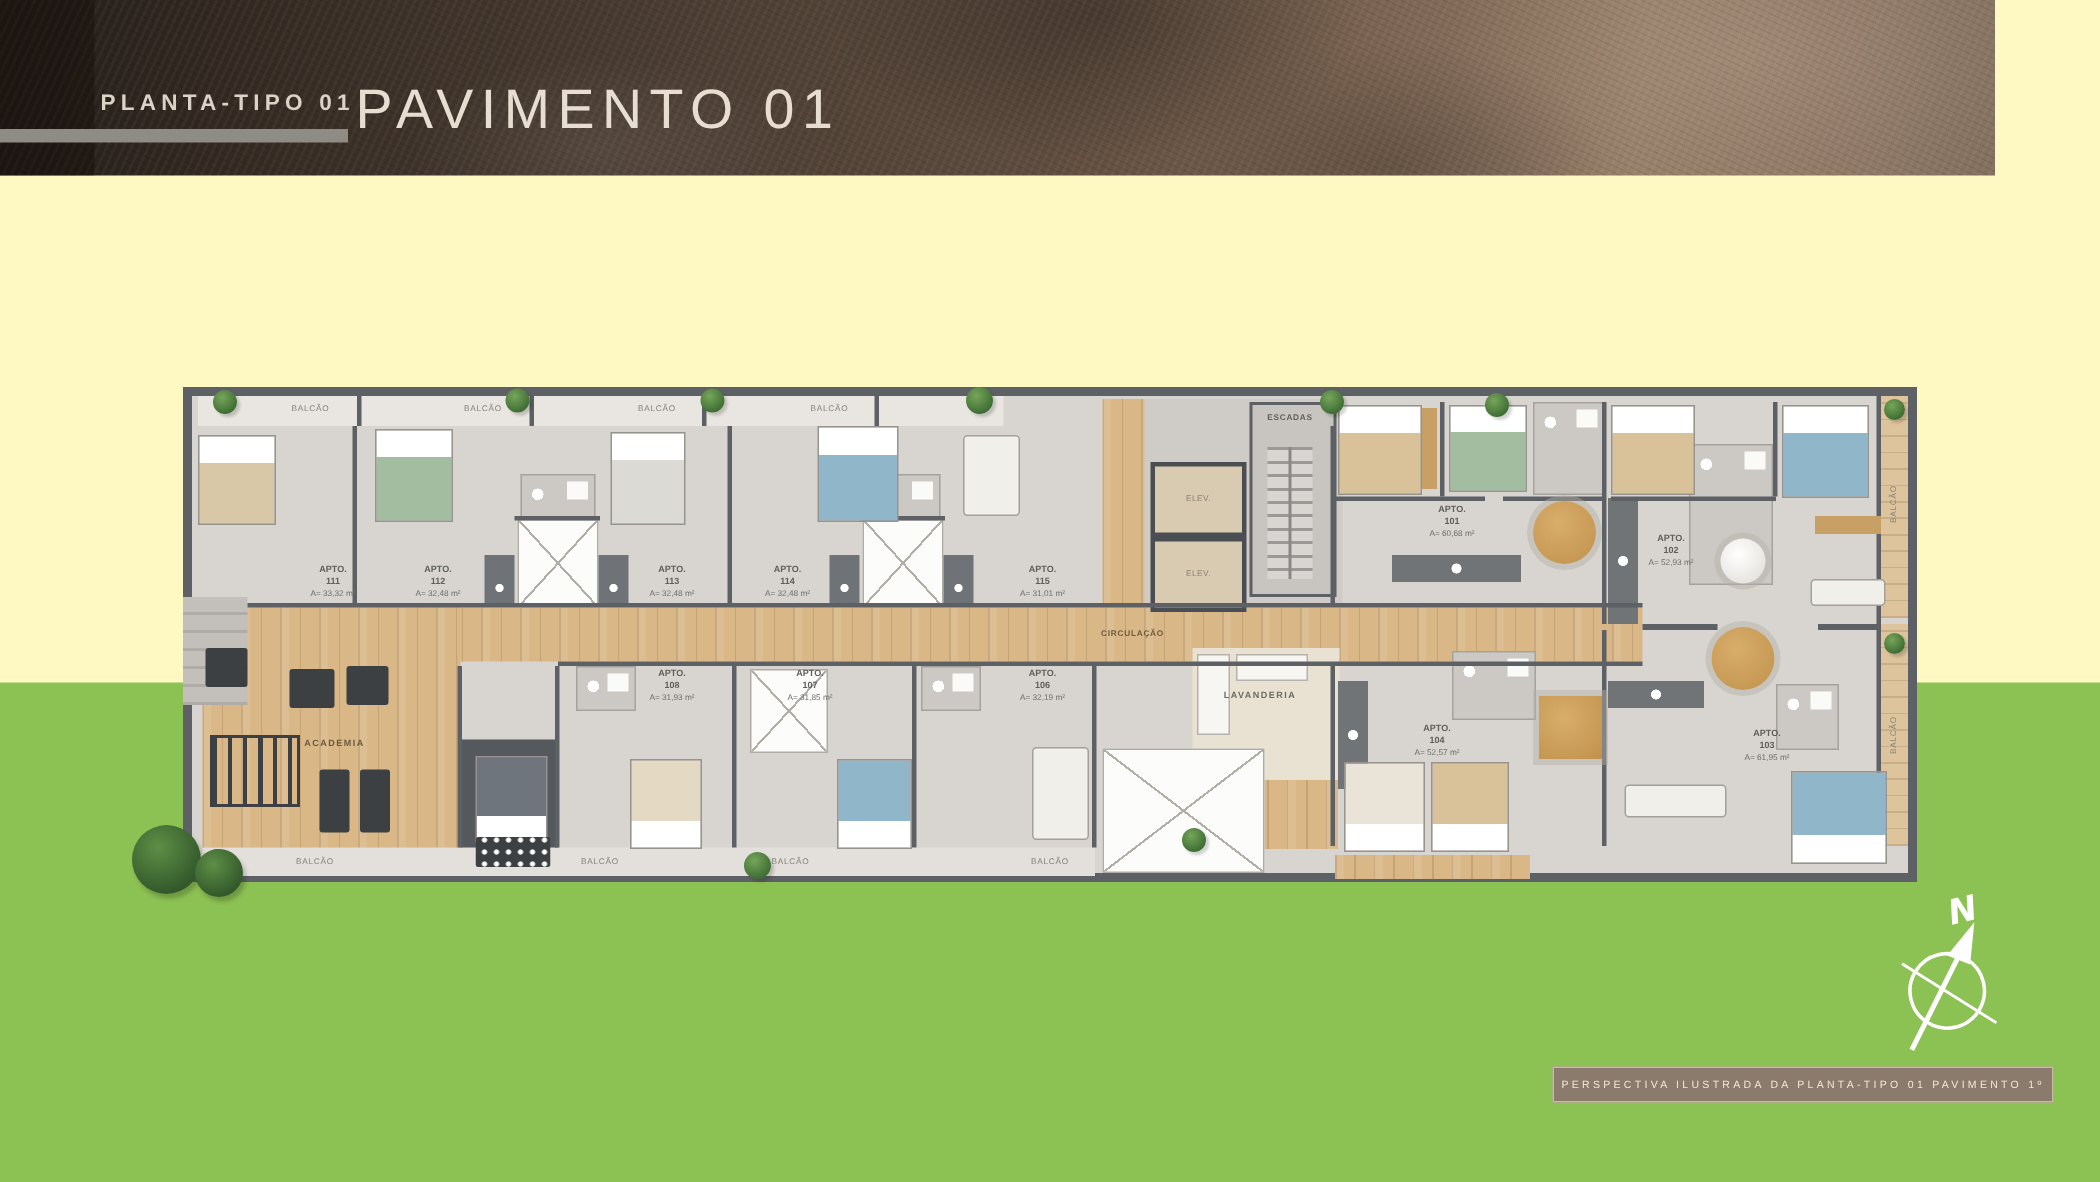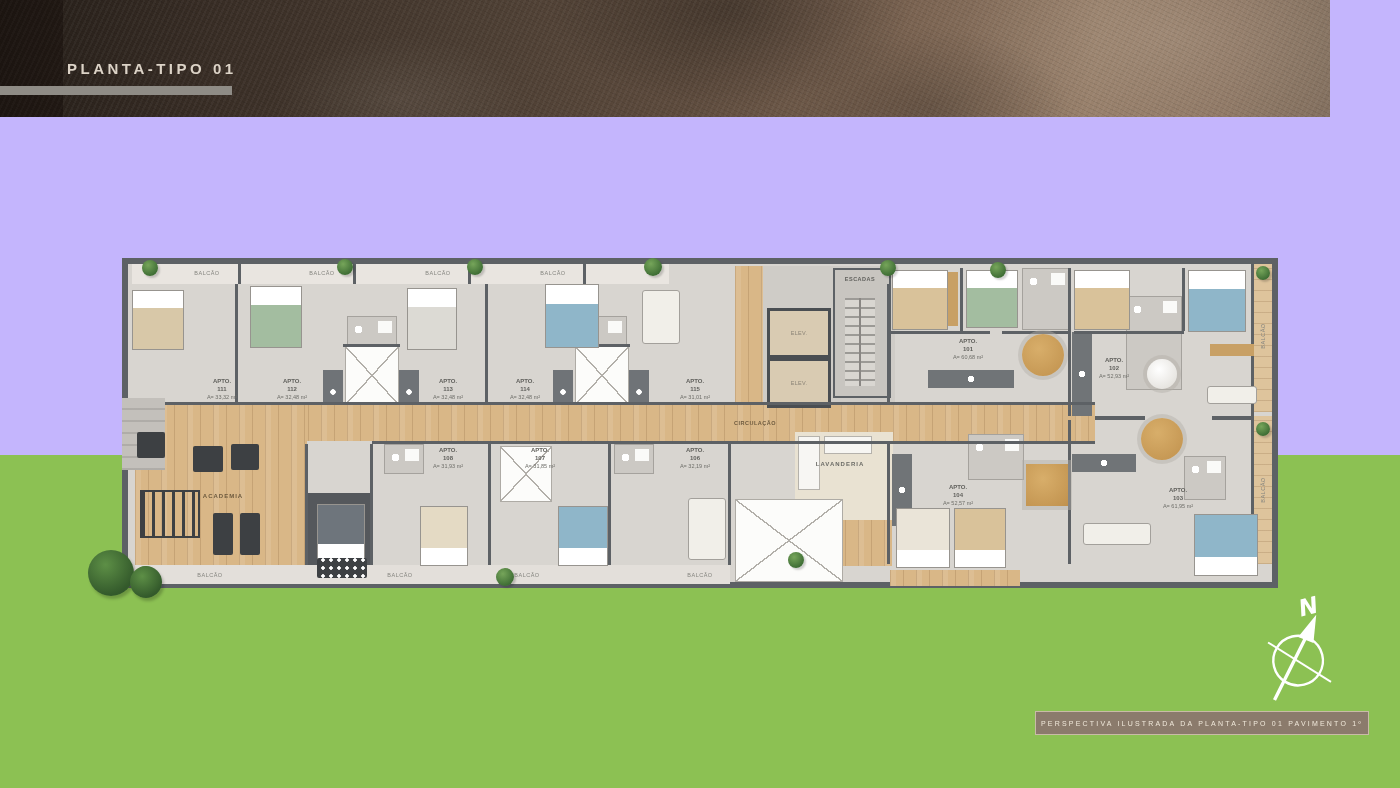--- a/index.html
+++ b/index.html
@@ -1,16 +1,16 @@
 <!DOCTYPE html>
 <html><head>
 <meta charset="utf-8">
 <style>
   html,body{margin:0;padding:0;}
-  .stage{position:relative;width:1400px;height:788px;background:#c4b5fd;overflow:hidden;
+  .stage{position:relative;width:1400px;height:788px;background:#fef9c3;overflow:hidden;
          font-family:"Liberation Sans",sans-serif;}
   
   .green{position:absolute;left:0;top:455px;width:1400px;height:333px;background:#8cc153;}
   
   .header{position:absolute;left:0;top:0;width:1330px;height:117px;
     background-image:
       repeating-linear-gradient(115deg,rgba(255,255,255,.035) 0 2px,transparent 2px 5px),
       repeating-linear-gradient(25deg,rgba(0,0,0,.07) 0 1px,transparent 1px 4px),
       radial-gradient(260px 140px at 55% 8%,rgba(0,0,0,.28),transparent 70%),
       radial-gradient(200px 120px at 70% 95%,rgba(0,0,0,.20),transparent 70%),
@@ -76,20 +76,21 @@
 <body>
 
 <div class="stage">
 
   <div class="green"></div>
 
   <div class="header">
     <div class="header-dark-left"></div>
     <div class="kicker-bar"></div>
     <div class="kicker">PLANTA-TIPO 01</div>
+    <div class="title">PAVIMENTO 01</div>
   </div>
 
   <div class="plan">
     <div class="floor"></div>
 
     <div class="balc" style="left:10px;top:6px;width:537px;height:20px"></div>
     <div class="wall" style="left:116px;top:6px;width:3px;height:20px"></div>
     <div class="wall" style="left:231px;top:6px;width:3px;height:20px"></div>
     <div class="wall" style="left:346px;top:6px;width:3px;height:20px"></div>
     <div class="wall" style="left:461px;top:6px;width:3px;height:20px"></div>

